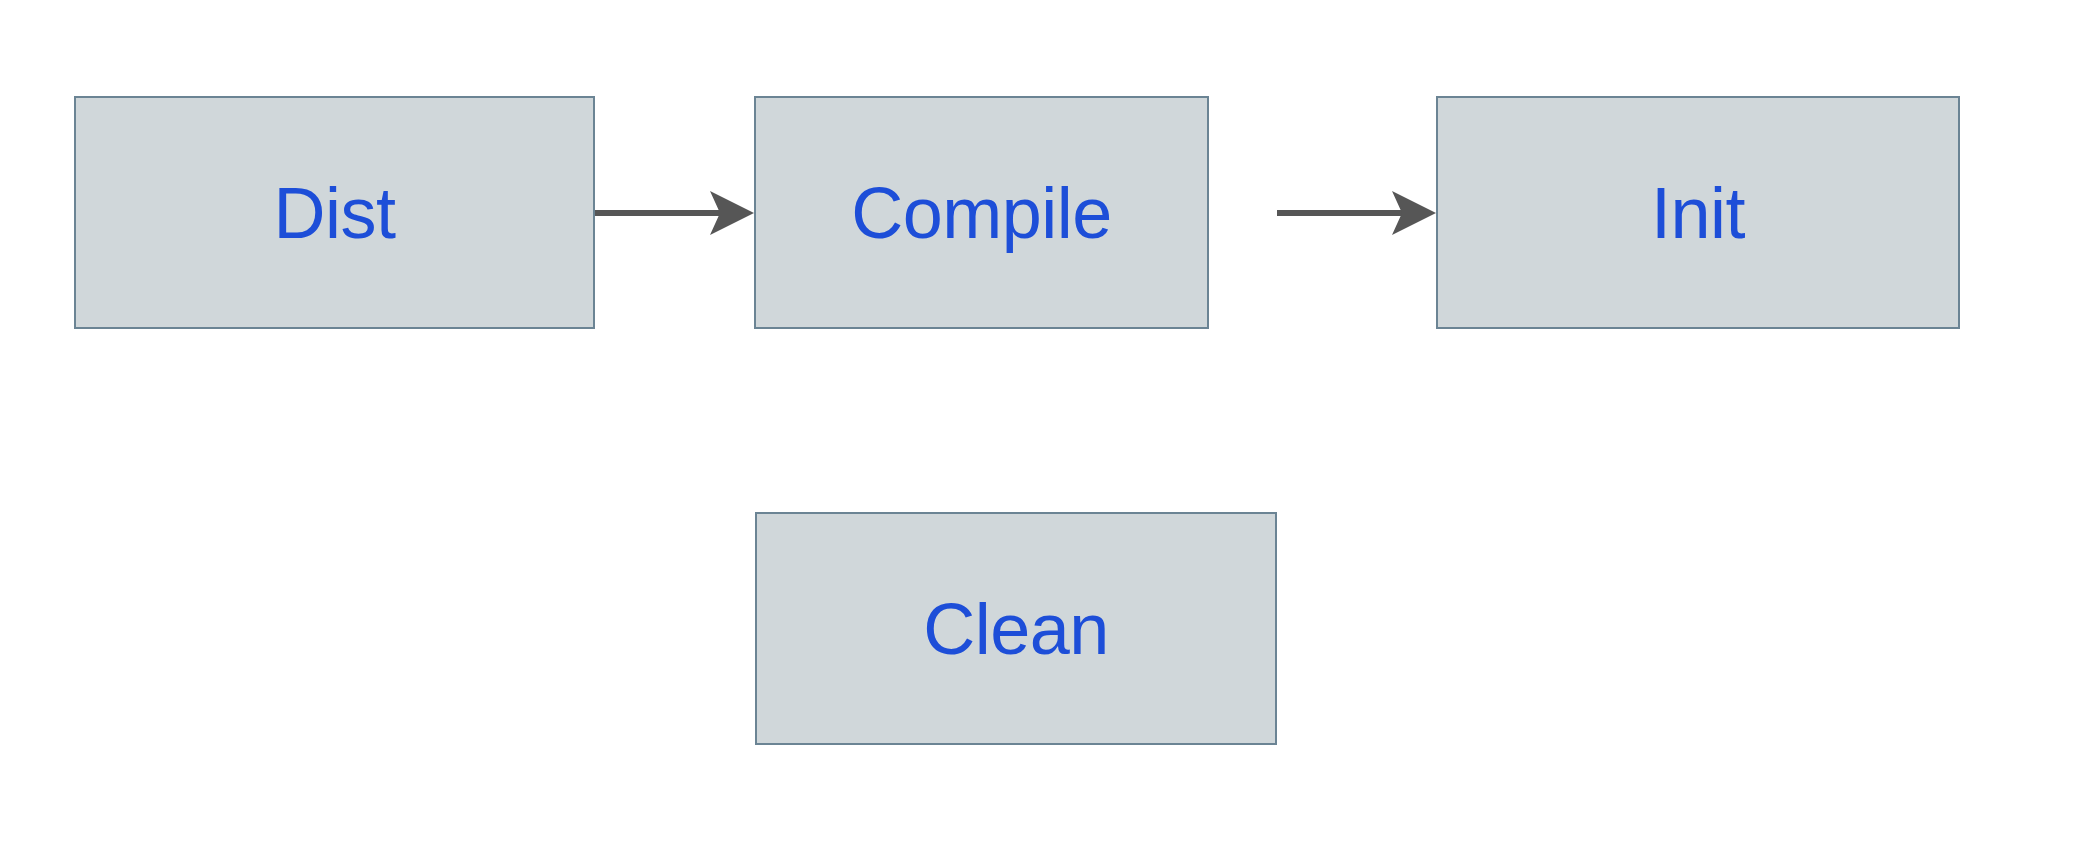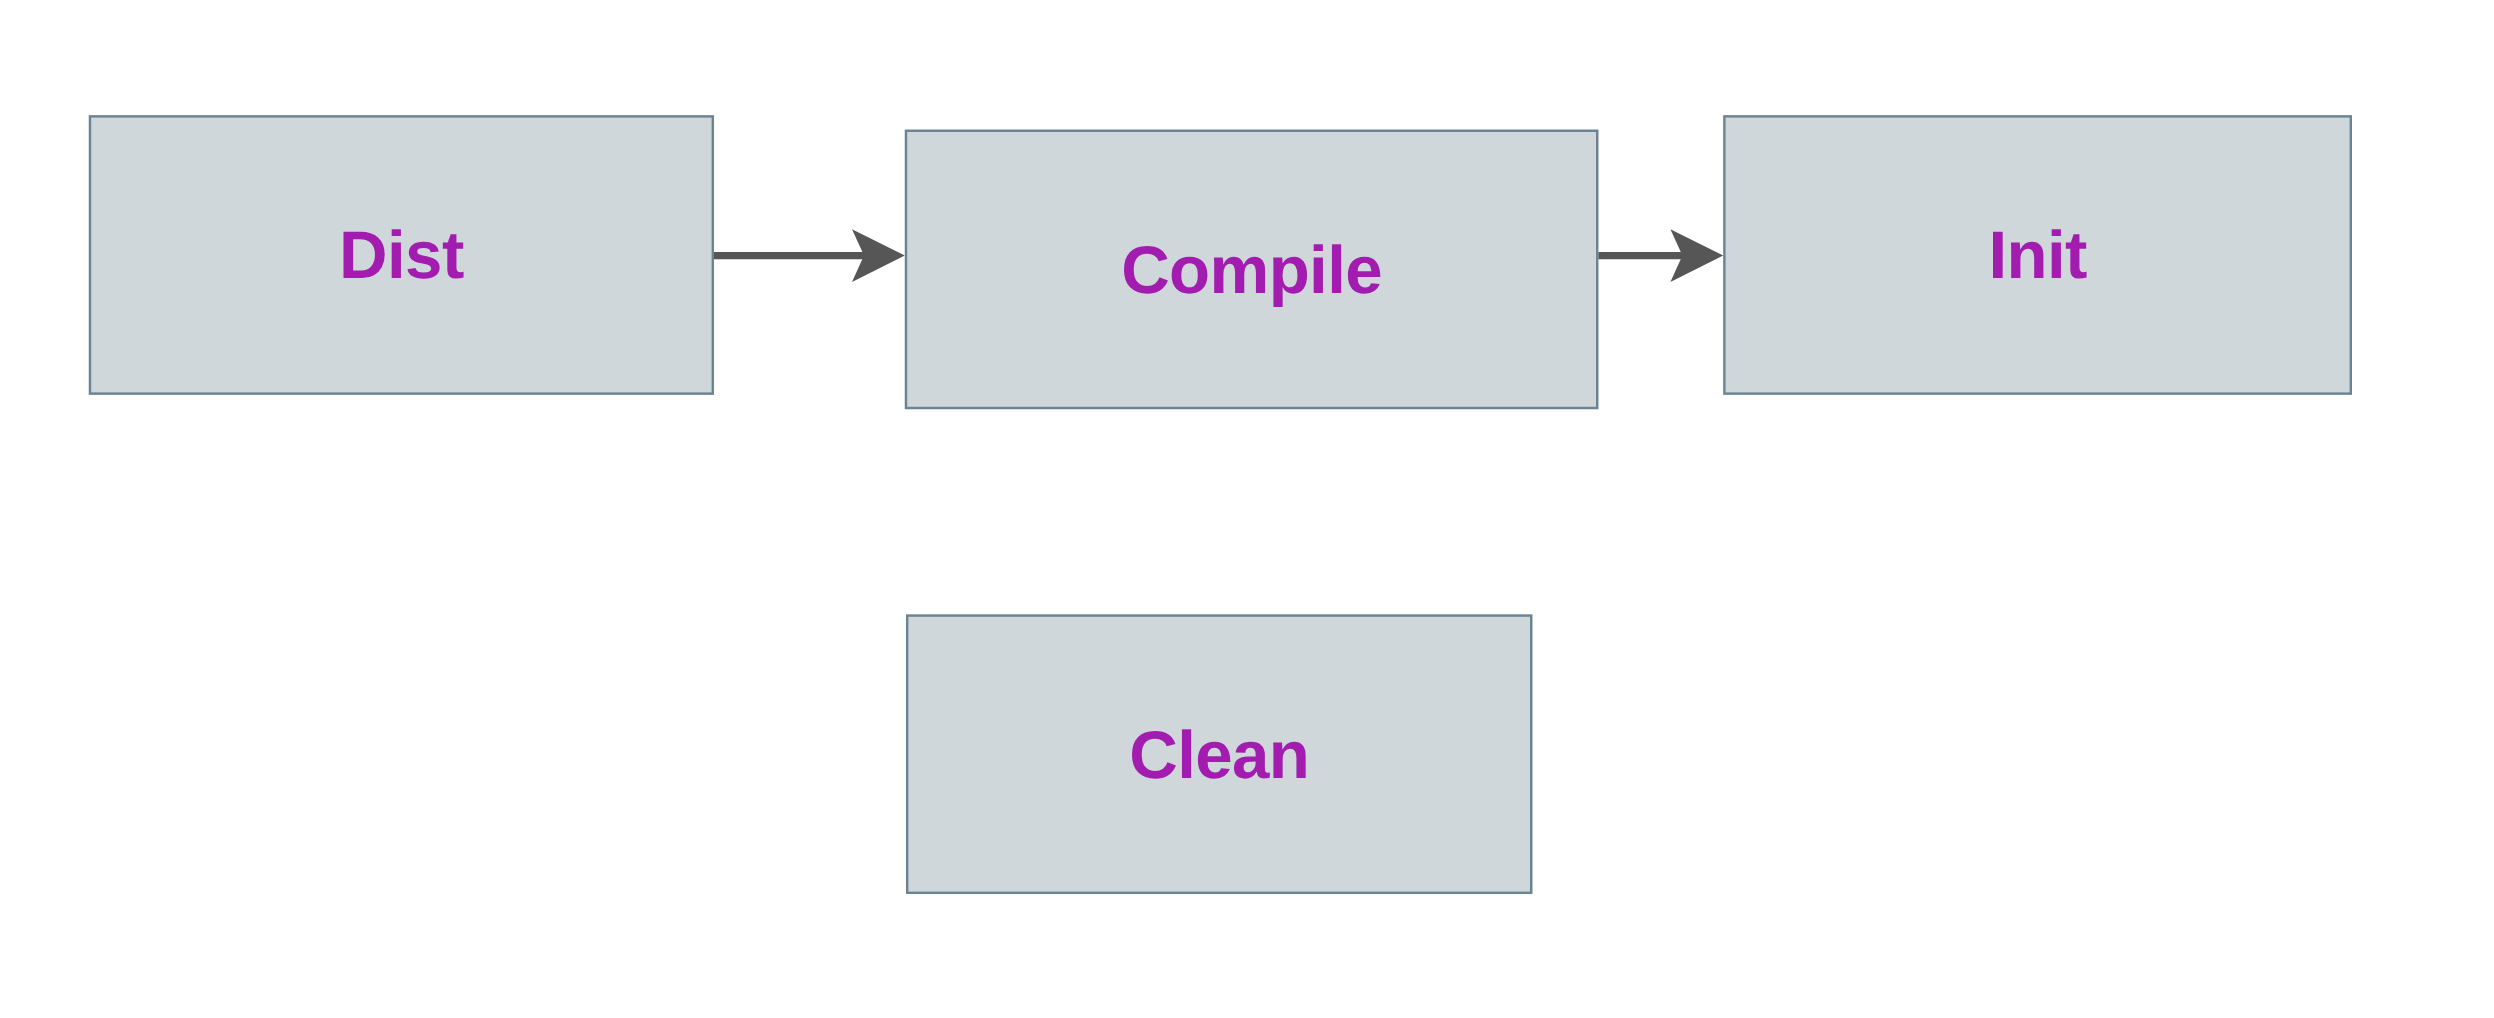--- a/index.html
+++ b/index.html
@@ -22,23 +22,23 @@
     position: absolute;
     box-sizing: border-box;
     background: #d0d7da;
     border: 2px solid #6b8494;
     display: flex;
     align-items: center;
     justify-content: center;
   }
   .node-label {
     font-family: "Liberation Sans", sans-serif;
-    font-size: 56px;
-    font-weight: 700;
-    color: #a21caf;
+    font-size: 72px;
+    font-weight: 400;
+    color: #1d4ed8;
     line-height: 1;
     letter-spacing: -0.5px;
     white-space: nowrap;
     user-select: none;
   }
   .edge-layer {
     position: absolute;
     left: 0;
     top: 0;
     width: 2078px;
@@ -71,21 +71,21 @@
       <line class="edge-line" x1="1277" y1="213" x2="1416" y2="213"></line>
       <path class="edge-head" d="M 1436 213 L 1392 191 L 1402 213 L 1392 235 Z"></path>
     </g>
 
   </svg>
 
   <div class="node" style="left:74px; top:96px; width:521px; height:233px;">
     <span class="node-label">Dist</span>
   </div>
 
-  <div class="node" style="left:754px; top:108px; width:578px; height:233px;">
+  <div class="node" style="left:754px; top:96px; width:455px; height:233px;">
     <span class="node-label">Compile</span>
   </div>
 
   <div class="node" style="left:755px; top:512px; width:522px; height:233px;">
     <span class="node-label">Clean</span>
   </div>
 
   <div class="node" style="left:1436px; top:96px; width:524px; height:233px;">
     <span class="node-label">Init</span>
   </div>

